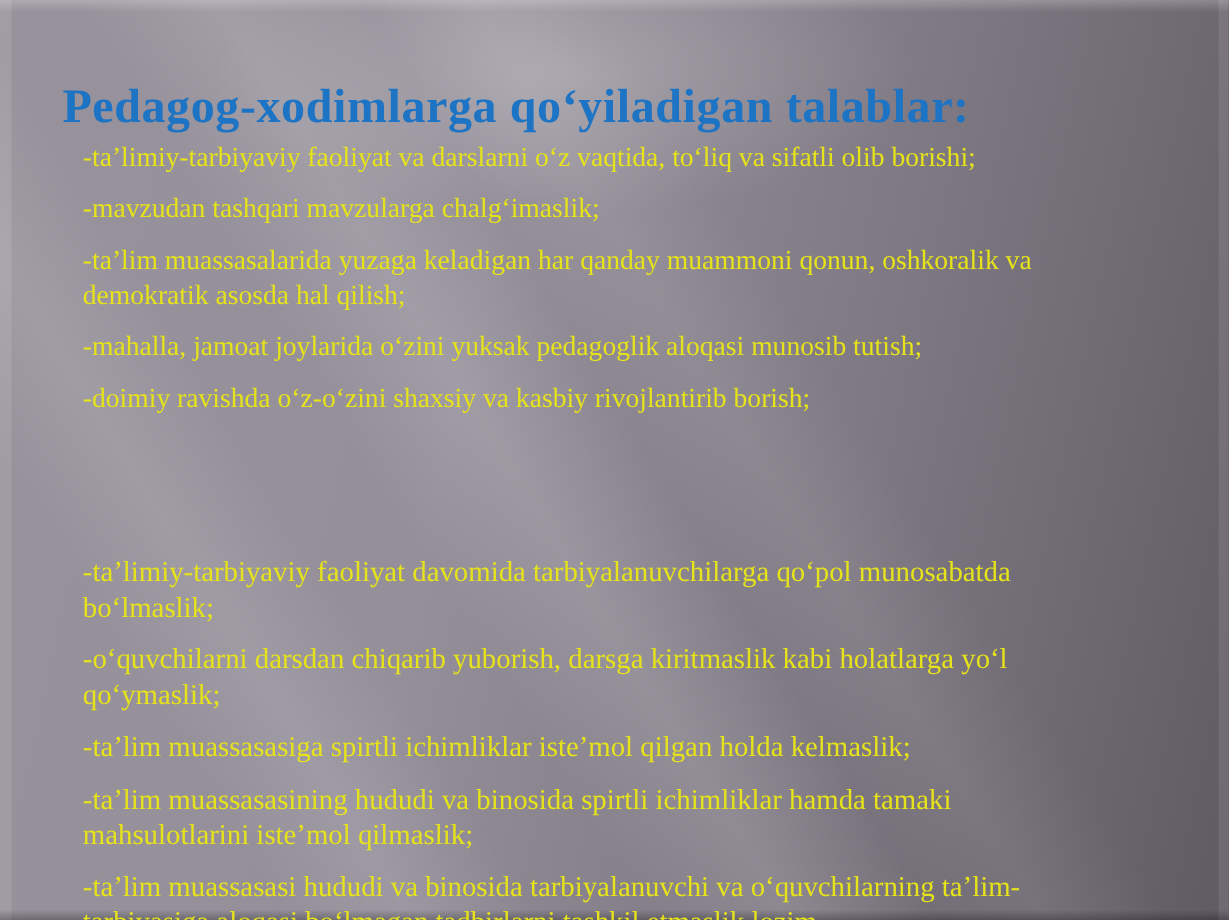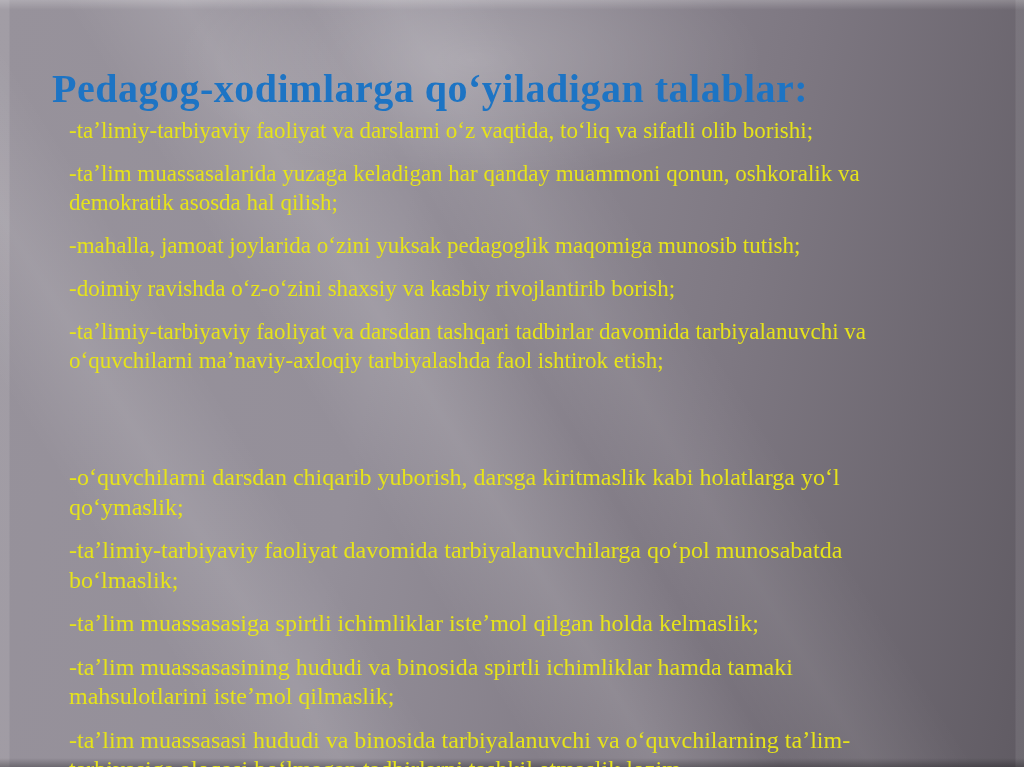--- a/index.html
+++ b/index.html
@@ -50,27 +50,27 @@
 </style>
 </head>
 <body>
 
 <div class="slide">
 
   <h1 class="title" style="color: rgb(29, 116, 196);">Pedagog-xodimlarga qoʻyiladigan talablar:</h1>
 
   <div class="textblock block1" style="color: rgb(230, 227, 26);">
     <p class="line">-taʼlimiy-tarbiyaviy faoliyat va darslarni oʻz vaqtida, toʻliq va sifatli olib borishi;</p>
+    <p class="line">-mavzudan tashqari mavzularga chalgʻimaslik;</p>
     <p class="line">-taʼlim muassasalarida yuzaga keladigan har qanday muammoni qonun, oshkoralik va demokratik asosda hal qilish;</p>
-    <p class="line">-mahalla, jamoat joylarida oʻzini yuksak pedagoglik maqomiga munosib tutish;</p>
+    <p class="line">-mahalla, jamoat joylarida oʻzini yuksak pedagoglik aloqasi munosib tutish;</p>
     <p class="line">-doimiy ravishda oʻz-oʻzini shaxsiy va kasbiy rivojlantirib borish;</p>
-    <p class="line">-taʼlimiy-tarbiyaviy faoliyat va darsdan tashqari tadbirlar davomida tarbiyalanuvchi va oʻquvchilarni maʼnaviy-axloqiy tarbiyalashda faol ishtirok etish;</p>
   </div>
 
   <div class="textblock block2" style="color: rgb(230, 227, 26);">
+    <p class="line">-taʼlimiy-tarbiyaviy faoliyat davomida tarbiyalanuvchilarga qoʻpol munosabatda boʻlmaslik;</p>
     <p class="line">-oʻquvchilarni darsdan chiqarib yuborish, darsga kiritmaslik kabi holatlarga yoʻl qoʻymaslik;</p>
-    <p class="line">-taʼlimiy-tarbiyaviy faoliyat davomida tarbiyalanuvchilarga qoʻpol munosabatda boʻlmaslik;</p>
     <p class="line">-taʼlim muassasasiga spirtli ichimliklar isteʼmol qilgan holda kelmaslik;</p>
     <p class="line">-taʼlim muassasasining hududi va binosida spirtli ichimliklar hamda tamaki mahsulotlarini isteʼmol qilmaslik;</p>
     <p class="line">-taʼlim muassasasi hududi va binosida tarbiyalanuvchi va oʻquvchilarning taʼlim-tarbiyasiga aloqasi boʻlmagan tadbirlarni tashkil etmaslik lozim</p>
   </div>
 
 </div>
 
 </body></html>

